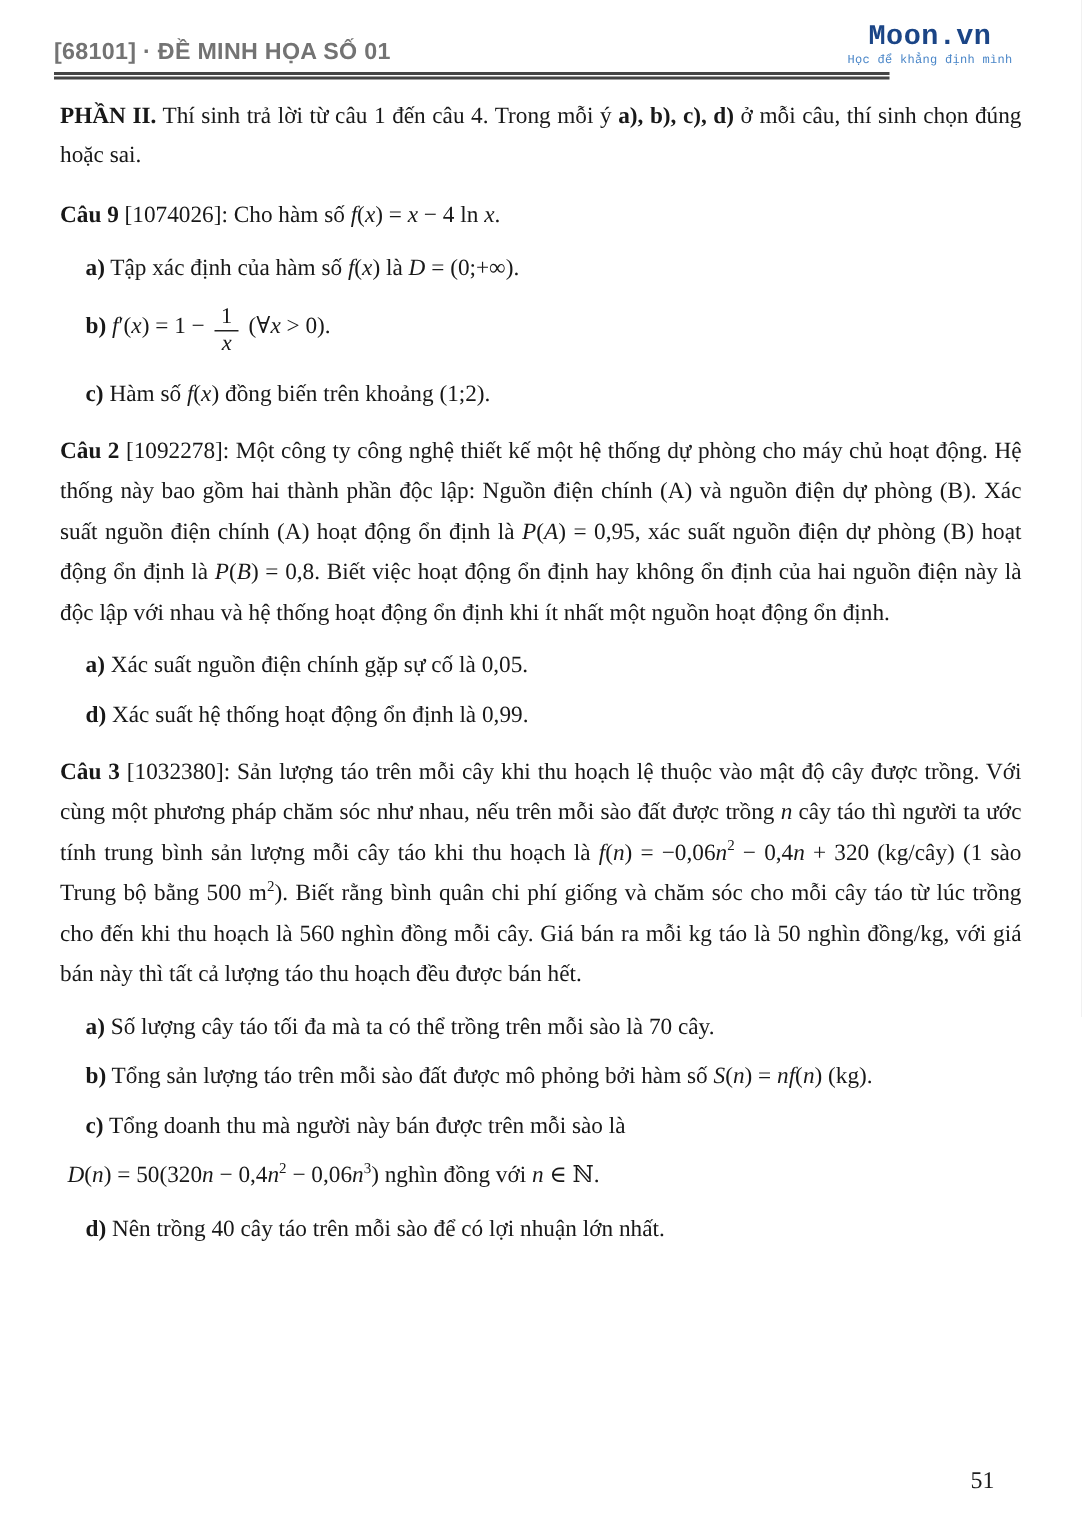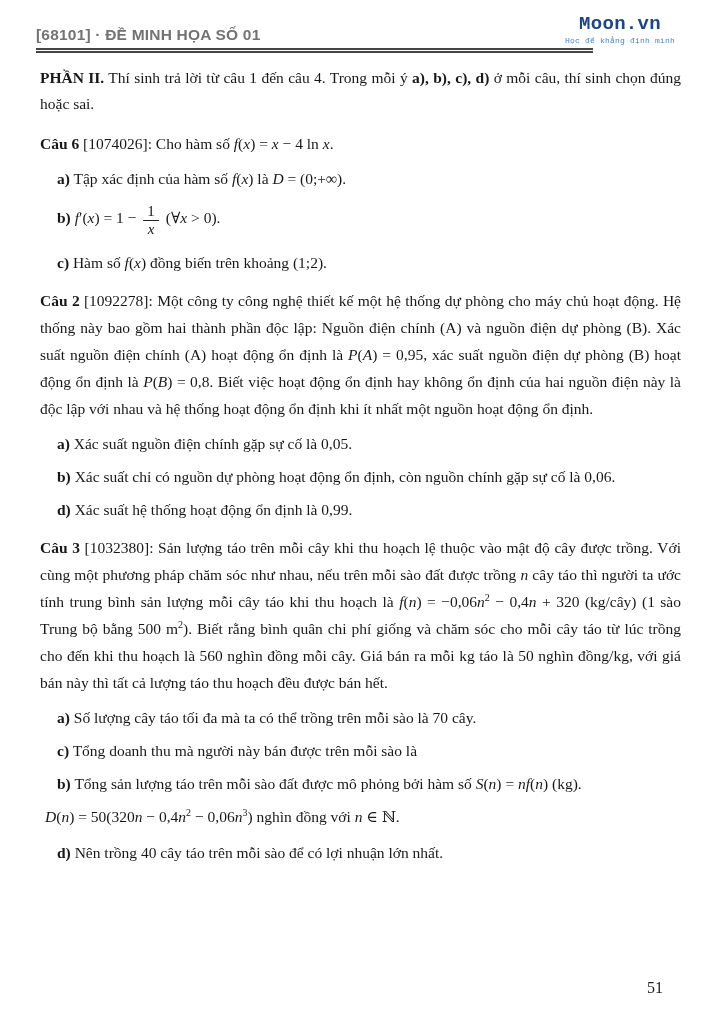--- a/index.html
+++ b/index.html
@@ -70,31 +70,30 @@
       <span class="title">[68101] · ĐỀ MINH HỌA SỐ 01</span>
     </div>
     <div class="logo-block">
       <div class="logo" style="color: rgb(27, 69, 134);">Moon.vn</div>
       <div class="tagline" style="color: rgb(74, 134, 200);">Học để khẳng định mình</div>
     </div>
   </div>
 
   <div class="content">
       <div class="para p-intro"><span class="b">PHẦN II.</span><span> Thí sinh trả lời từ câu 1 đến câu 4. Trong mỗi ý </span><span class="b">a), b), c), d)</span><span> ở mỗi câu, thí sinh chọn đúng hoặc sai.</span></div>
-      <div class="para p-lead"><span class="b">Câu 6</span><span> [1074026]: Cho hàm số </span><span class="i">f</span><span>(</span><span class="i">x</span><span>) = </span><span class="i">x</span><span> − 4 ln </span><span class="i">x</span><span>.</span></div>
+      <div class="para p-lead"><span class="b">Câu 9</span><span> [1074026]: Cho hàm số </span><span class="i">f</span><span>(</span><span class="i">x</span><span>) = </span><span class="i">x</span><span> − 4 ln </span><span class="i">x</span><span>.</span></div>
       <div class="para p-item"><span class="b">a)</span><span> Tập xác định của hàm số </span><span class="i">f</span><span>(</span><span class="i">x</span><span>) là </span><span class="i">D</span><span> = (0;+∞).</span></div>
       <div class="para p-item p-item-frac"><span class="b">b)</span><span> </span><span class="i">f</span><span>′(</span><span class="i">x</span><span>) = 1 − </span><span class="frac"><span class="num">1</span><span class="den">x</span></span><span> (∀</span><span class="i">x</span><span> &gt; 0).</span></div>
       <div class="para p-item"><span class="b">c)</span><span> Hàm số </span><span class="i">f</span><span>(</span><span class="i">x</span><span>)</span><span> đồng biến trên khoảng (1;2).</span></div>
       <div class="para p-lead"><span class="b">Câu 2</span><span> [1092278]: Một công ty công nghệ thiết kế một hệ thống dự phòng cho máy chủ hoạt động. Hệ thống này bao gồm hai thành phần độc lập: Nguồn điện chính (A) và nguồn điện dự phòng (B). Xác suất nguồn điện chính (A) hoạt động ổn định là </span><span class="i">P</span><span>(</span><span class="i">A</span><span>) = 0,95, xác suất nguồn điện dự phòng (B) hoạt động ổn định là </span><span class="i">P</span><span>(</span><span class="i">B</span><span>) = 0,8. Biết việc hoạt động ổn định hay không ổn định của hai nguồn điện này là độc lập với nhau và hệ thống hoạt động ổn định khi ít nhất một nguồn hoạt động ổn định.</span></div>
       <div class="para p-item"><span class="b">a)</span><span> Xác suất nguồn điện chính gặp sự cố là 0,05.</span></div>
-      <div class="para p-item"><span class="b">b)</span><span> Xác suất chỉ có nguồn dự phòng hoạt động ổn định, còn nguồn chính gặp sự cố là 0,06.</span></div>
       <div class="para p-item"><span class="b">d)</span><span> Xác suất hệ thống hoạt động ổn định là 0,99.</span></div>
       <div class="para p-lead"><span class="b">Câu 3</span><span> [1032380]: Sản lượng táo trên mỗi cây khi thu hoạch lệ thuộc vào mật độ cây được trồng. Với cùng một phương pháp chăm sóc như nhau, nếu trên mỗi sào đất được trồng </span><span class="i">n</span><span> cây táo thì người ta ước tính trung bình sản lượng mỗi cây táo khi thu hoạch là </span><span class="i">f</span><span>(</span><span class="i">n</span><span>) = −0,06</span><span class="i">n</span><sup>2</sup><span> − 0,4</span><span class="i">n</span><span> + 320 (kg/cây) (1 sào Trung bộ bằng 500 m</span><sup>2</sup><span>). Biết rằng bình quân chi phí giống và chăm sóc cho mỗi cây táo từ lúc trồng cho đến khi thu hoạch là 560 nghìn đồng mỗi cây. Giá bán ra mỗi kg táo là 50 nghìn đồng/kg, với giá bán này thì tất cả lượng táo thu hoạch đều được bán hết.</span></div>
       <div class="para p-item"><span class="b">a)</span><span> Số lượng cây táo tối đa mà ta có thể trồng trên mỗi sào là 70 cây.</span></div>
+      <div class="para p-item"><span class="b">b)</span><span> Tổng sản lượng táo trên mỗi sào đất được mô phỏng bởi hàm số </span><span class="i">S</span><span>(</span><span class="i">n</span><span>) = </span><span class="i">nf</span><span>(</span><span class="i">n</span><span>) (kg).</span></div>
       <div class="para p-item"><span class="b">c)</span><span> Tổng doanh thu mà người này bán được trên mỗi sào là</span></div>
-      <div class="para p-item"><span class="b">b)</span><span> Tổng sản lượng táo trên mỗi sào đất được mô phỏng bởi hàm số </span><span class="i">S</span><span>(</span><span class="i">n</span><span>) = </span><span class="i">nf</span><span>(</span><span class="i">n</span><span>) (kg).</span></div>
       <div class="para p-formula"><span class="i">D</span><span>(</span><span class="i">n</span><span>) = 50(320</span><span class="i">n</span><span> − 0,4</span><span class="i">n</span><sup>2</sup><span> − 0,06</span><span class="i">n</span><sup>3</sup><span>) nghìn đồng với </span><span class="i">n</span><span> ∈ ℕ.</span></div>
       <div class="para p-item"><span class="b">d)</span><span> Nên trồng 40 cây táo trên mỗi sào để có lợi nhuận lớn nhất.</span></div>
     </div>
 
   <div class="page-num">51</div>
 
 </div>
 
 </body></html>

